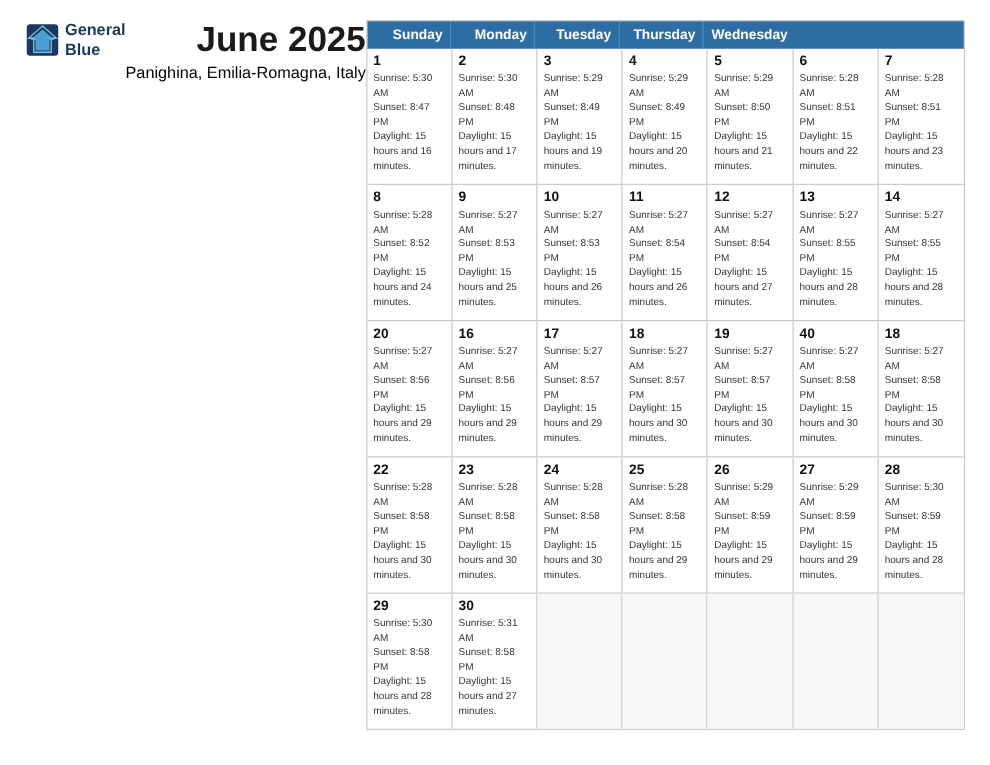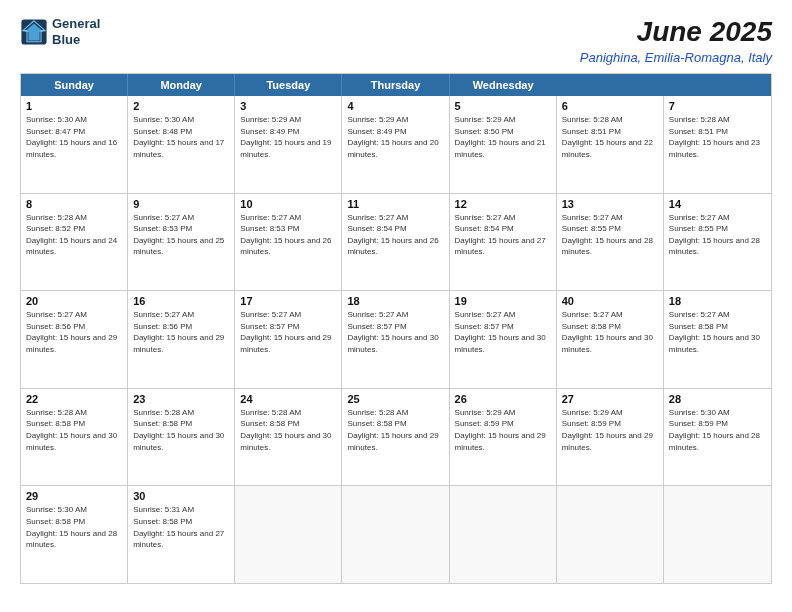--- a/index.html
+++ b/index.html
@@ -8,21 +8,21 @@
       background: #fff;
       width: 792px;
       height: 612px;
       overflow: hidden;
     }
     .page {
       width: 792px;
       height: 612px;
       padding: 16px 20px 28px 20px;
       display: flex;
-      flex-direction: column;
+      flex-direction: row;
     }
     .header {
       display: flex;
       justify-content: space-between;
       align-items: flex-start;
       margin-bottom: 8px;
     }
     .logo {
       display: flex;
       align-items: center;
@@ -33,49 +33,48 @@
       font-weight: bold;
       color: #1a3a5c;
       line-height: 1.2;
     }
     .logo-icon {
       width: 28px;
       height: 28px;
     }
     .title-block {
       text-align: right;
-      font-style: italic;
     }
     .calendar-title {
       font-size: 28px;
       font-weight: bold;
       color: #1a1a1a;
     }
     .calendar-subtitle {
       font-size: 13px;
-      color: #1d4ed8;
+      color: #000000;
       margin-top: 2px;
     }
     .calendar {
       flex: 1;
       border: 1px solid #ccc;
       display: flex;
       flex-direction: column;
     }
     .cal-header {
       display: grid;
       grid-template-columns: repeat(7, 1fr);
       background: #2e6da4;
     }
     .cal-header-cell {
       color: #fff;
       font-size: 11px;
       font-weight: bold;
       padding: 5px 6px;
-      text-align: center;
+      text-align: right;
       border-right: 1px solid #4a88c0;
     }
     .cal-header-cell:last-child { border-right: none; }
     .cal-body {
       flex: 1;
       display: flex;
       flex-direction: column;
     }
     .cal-row {
       flex: 1;

